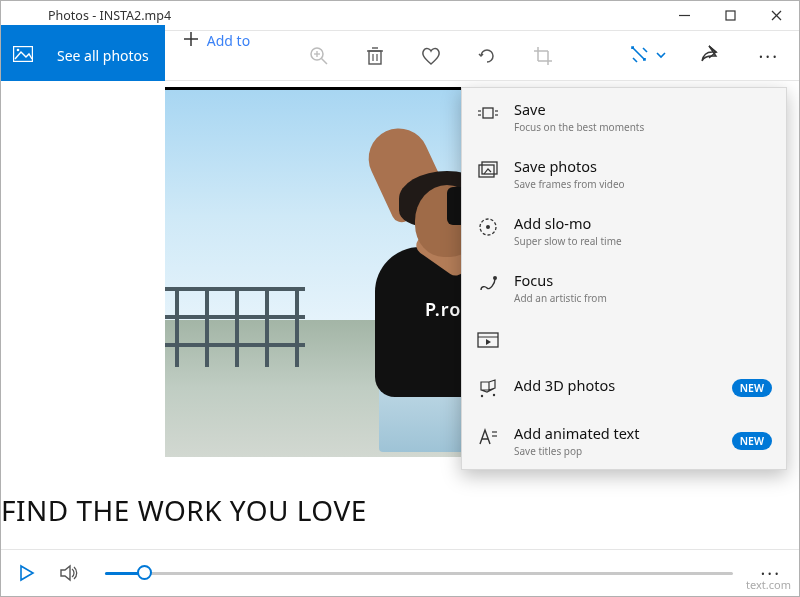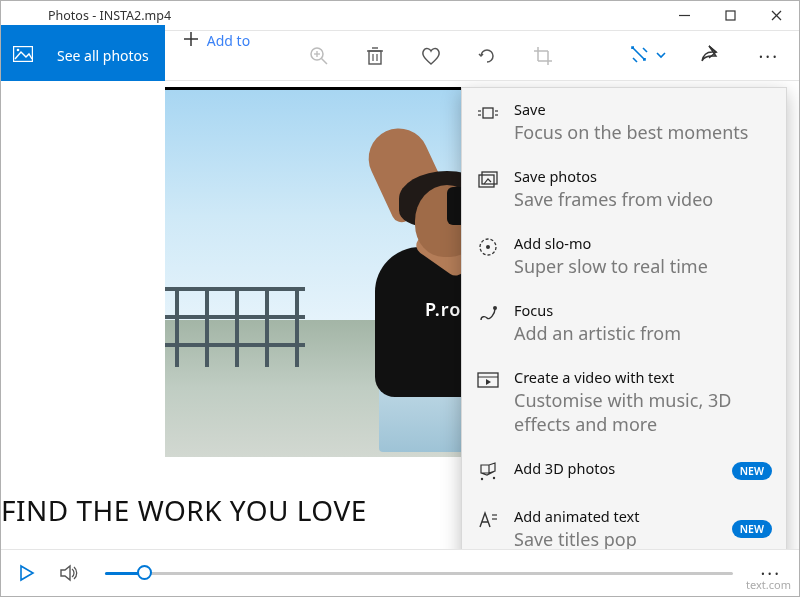--- a/index.html
+++ b/index.html
@@ -285,21 +285,21 @@
     height: 24px;
     flex-shrink: 0;
     margin-top: 2px;
     display: flex;
     align-items: center;
     justify-content: center;
     color: #333;
   }
   .menu-text { flex: 1; }
   .menu-title { font-size: 14.5px; color: #111; }
-  .menu-sub { font-size: 18px; color: #7a7a7a; margin-top: 1px; }
+  .menu-sub { font-size: 10px; color: #7a7a7a; margin-top: 1px; }
   .badge-new {
     background: #0078d7;
     color: #fff;
     font-size: 10.5px;
     font-weight: 600;
     padding: 2px 8px;
     border-radius: 10px;
     align-self: center;
   }
   
@@ -557,24 +557,20 @@
       </div>
     </div>
     <div class="menu-item">
       <div class="menu-ico">
         <svg width="22" height="18">
             <rect x="1" y="1" width="20" height="14" fill="none" stroke="currentColor" stroke-width="1.3"></rect>
             <line x1="1" y1="5" x2="21" y2="5" stroke="currentColor" stroke-width="1"></line>
             <polygon points="9,7 14,10 9,13" fill="currentColor"></polygon>
           </svg>
       </div>
-      <div class="menu-text">
-        <div class="menu-title">Create a video with text</div>
-        <div class="menu-sub">Customise with music, 3D effects and more</div>
-      </div>
     </div>
     <div class="menu-item">
       <div class="menu-ico">
         <svg width="22" height="22">
             <path d="M4 4 L12 4 L12 12 L4 12 Z M12 4 L18 2 L18 10 L12 12 M4 12 L10 14 L18 10" fill="none" stroke="currentColor" stroke-width="1.2"></path>
             <circle cx="17" cy="17" r="1.2" fill="currentColor"></circle>
             <circle cx="5" cy="18" r="1.2" fill="currentColor"></circle>
           </svg>
       </div>
       <div class="menu-text">

